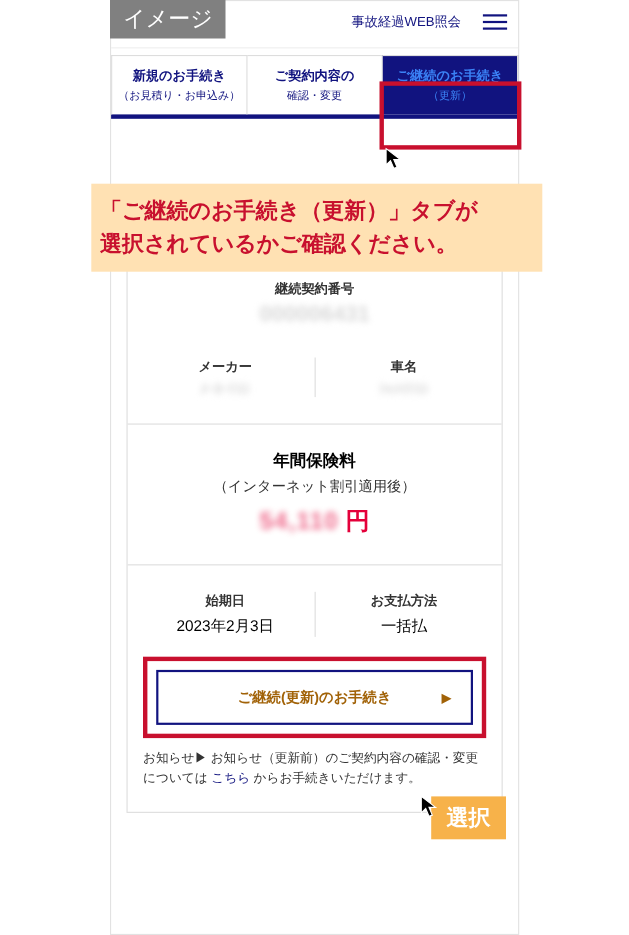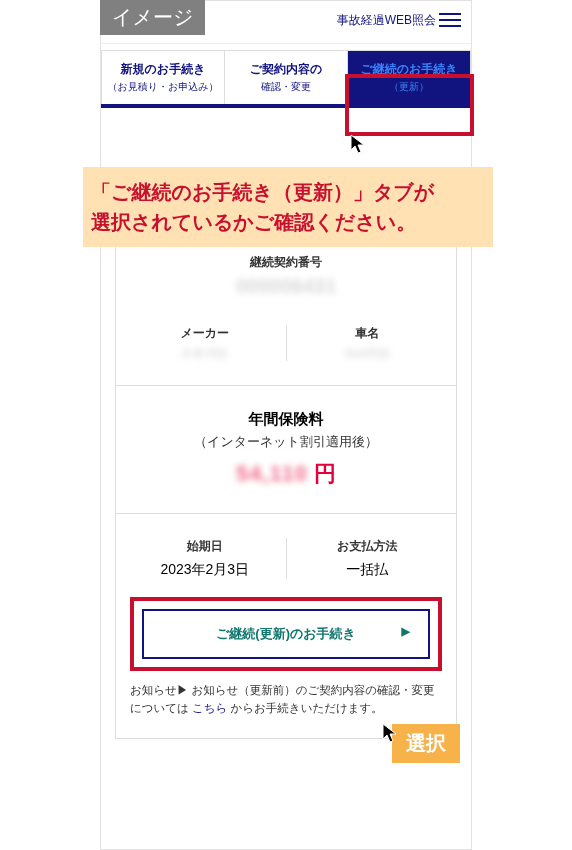--- a/index.html
+++ b/index.html
@@ -57,21 +57,21 @@
   .brand-by { font-size: 8px; color: #11137f; }
   .brand-logo {
     width: 20px; height: 18px;
     background: #11137f;
     position: relative;
   }
   .brand-logo::after{
     content:""; position:absolute; right:0; top:0;
     border-top:6px solid #e4003a; border-left:6px solid transparent;
   }
-  .top-right { display:flex; align-items:center; gap:3px;}
+  .top-right { display:flex; align-items:center; gap:20px;}
   .web-link { color:#11137f; font-size:12px;}
   .hamburger { width:22px; display:flex; flex-direction:column; gap:4px;}
   .hamburger span{ height:2px; background:#11137f; display:block;}
   .tabs {
     display:flex; width:100%;
     border-bottom:4px solid #11137f;
     margin-top:6px;
   }
   .tab {
     flex:1;
@@ -131,26 +131,26 @@
   .premium-amt .num{ filter:blur(3px); opacity:.6; letter-spacing:1px;}
   .row2b{ display:flex; margin-top:4px;}
   .row2b .val{ font-size:14px; margin-top:6px;}
   .cta-wrap{
     border:4px solid #c8102e;
     padding:8px; margin:18px 0 10px;
   }
   .cta{
     border:2px solid #11137f;
     background:#fff;
-    color:#0f766e;
+    color:#a16207;
     font-weight:700;
     font-size:13px;
     width:100%;
     padding:14px 8px;
-    display:flex; justify-content:center;
+    display:flex; align-items:center; justify-content:center;
     gap:24px;
     position:relative;
   }
   .cta .arrow{ position:absolute; right:18px; font-size:11px;}
   .select-tag{
     background:#f7b24a; color:#fff; font-weight:700;
     font-size:20px; padding:6px 14px;
     position:absolute; right:112px; top:724px; z-index:30;
   }
   .notice{

